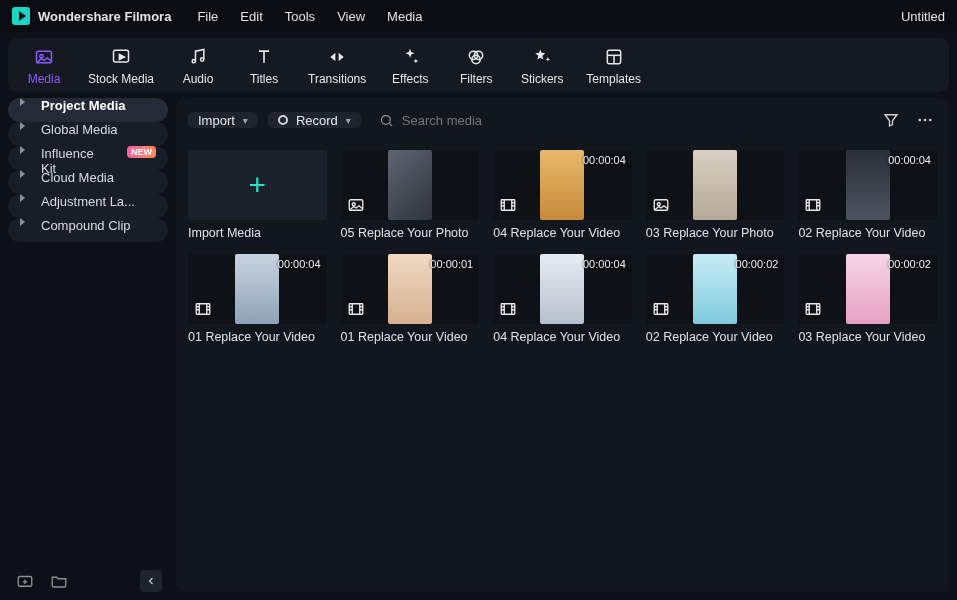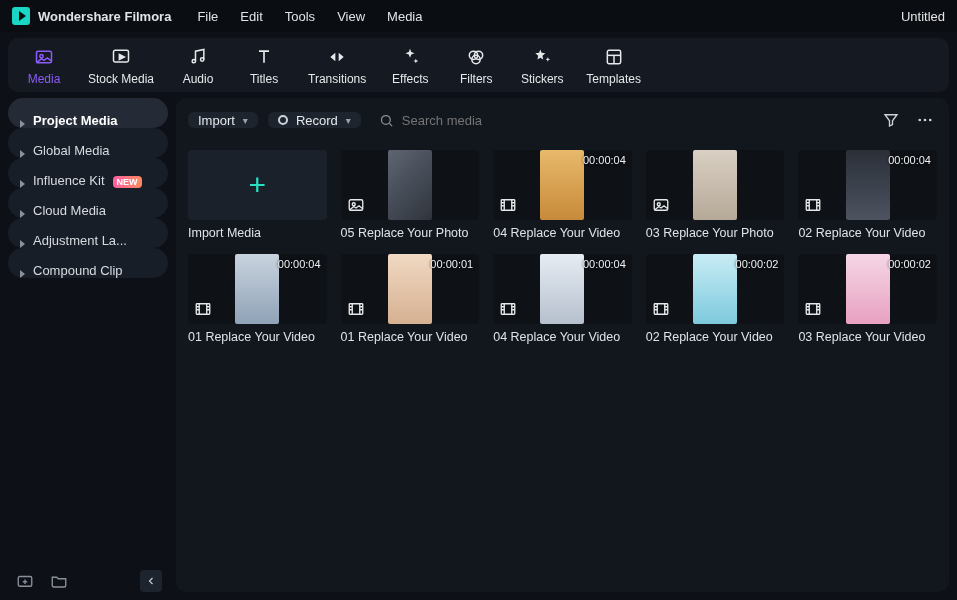--- a/index.html
+++ b/index.html
@@ -42,22 +42,22 @@
   .tool.active { color: #8b5cf6; }
   .tool .ticon { width: 26px; height: 22px; display:flex; align-items:center; justify-content:center; }
 
   
   .main { flex:1; display:flex; margin: 6px 8px 8px 8px; gap: 8px; min-height:0; }
 
   .sidebar {
     width: 160px; display:flex; flex-direction:column; gap:6px;
   }
   .side-item {
-    background: #181e27; border-radius: 16px; height: 30px;
-    display:flex; align-items:flex-end; padding: 0 12px; gap:8px;
+    background: #181e27; border-radius: 16px; height: 24px;
+    display:flex; align-items:flex-start; padding: 0 12px; gap:16px;
     cursor:pointer; font-size: 13px; color:#d7dbe0;
   }
   .side-item.active { background:#242b36; font-weight:600; color:#fff;}
   .caret { width:0;height:0;border-left:5px solid #8a919b;border-top:4px solid transparent;border-bottom:4px solid transparent;}
   .badge-new {
     font-size:9px; background:linear-gradient(90deg,#ff5fa2,#ff8a5c);
     color:#fff; border-radius:4px; padding:1px 4px; font-weight:700;
   }
   .sidebar-bottom {
     margin-top:auto; display:flex; align-items:center; gap:12px;

